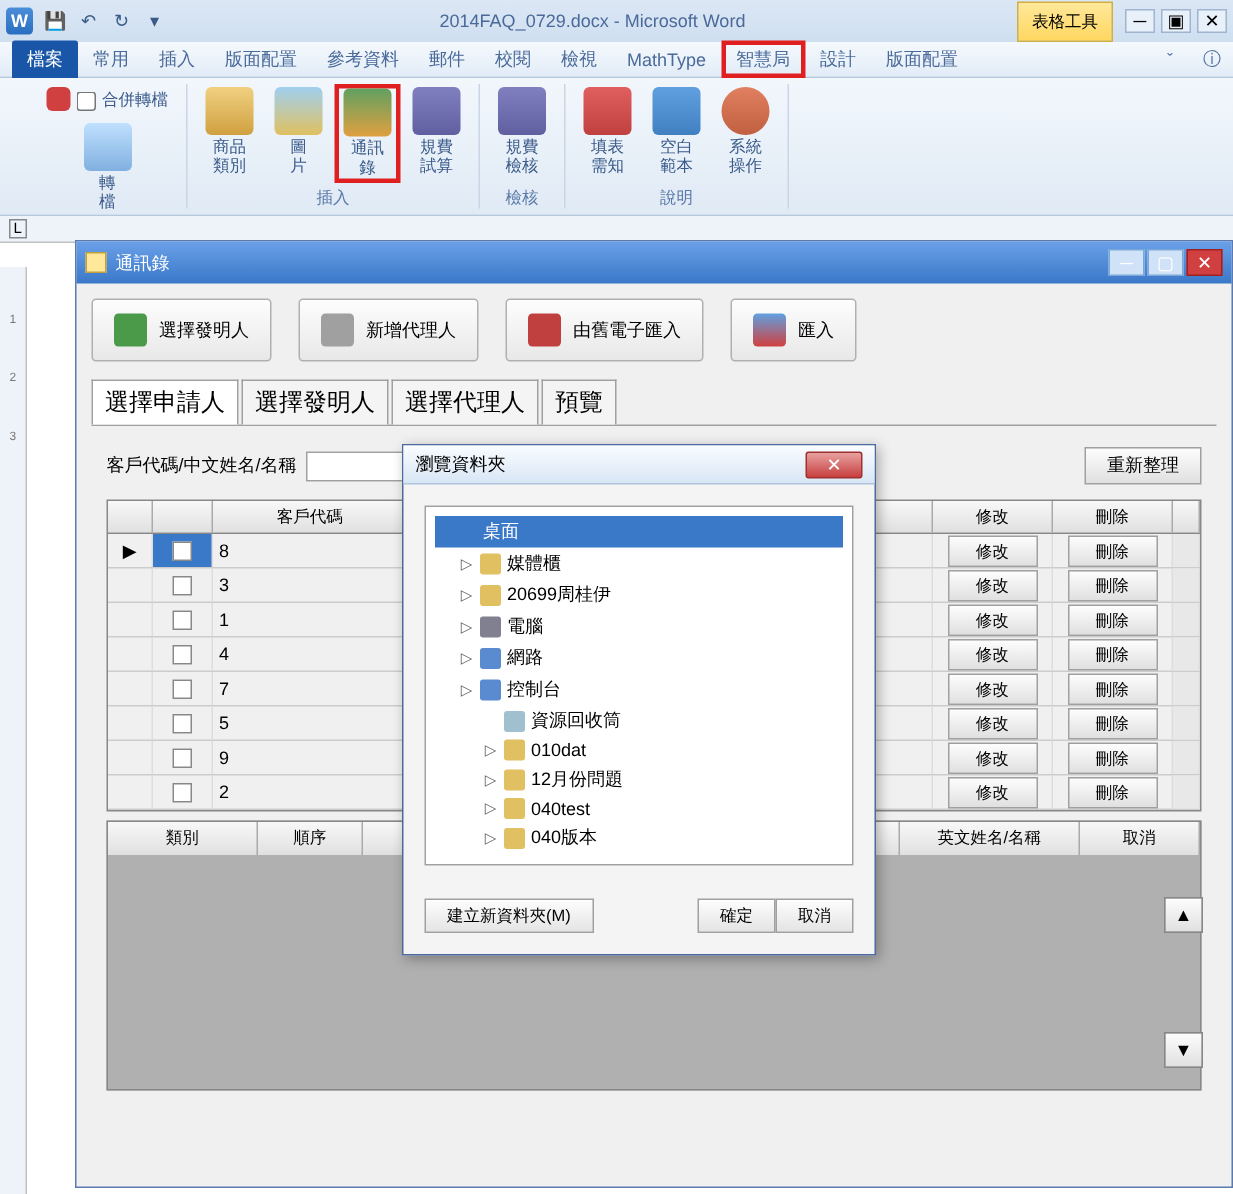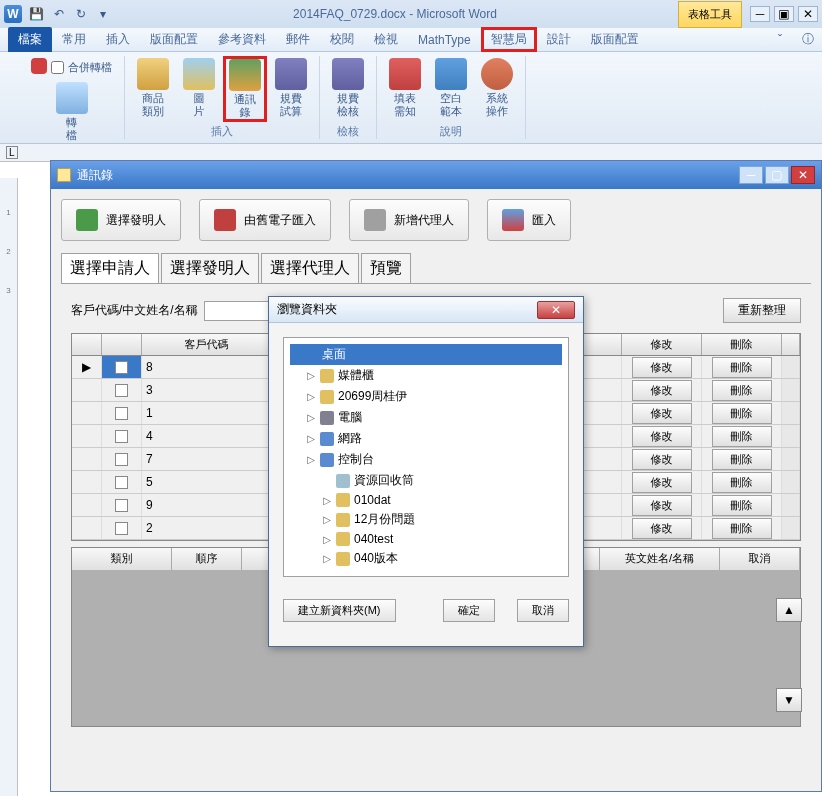--- a/index.html
+++ b/index.html
@@ -62,21 +62,21 @@
 .arrowbtn{position:absolute;right:-2px;width:26px;height:24px;border:1px solid #888;background:linear-gradient(#fdfdfd,#e0e0e0);display:flex;align-items:center;justify-content:center}
 
 .browse{position:absolute;left:268px;top:296px;width:316px;background:#f4f4f4;border:1px solid #4a6aa0;box-shadow:2px 2px 8px rgba(0,0,0,.3)}
 .browse-title{height:26px;background:linear-gradient(#fafcff,#d8e6f5);display:flex;align-items:center;padding:0 8px;border-bottom:1px solid #b0c4de}
 .browse-title .cls{margin-left:auto;width:38px;height:18px;background:linear-gradient(#e8a0a0,#c84040);border:1px solid #a03030;color:#fff;text-align:center;border-radius:2px;line-height:16px}
 .tree{margin:14px;border:1px solid #a0a0a0;background:#fff;height:240px;padding:6px;overflow:auto}
 .tnode{display:flex;align-items:center;gap:4px;padding:2px 0}
 .tnode.sel{background:#3a78c8;color:#fff}
 .exp{width:10px;text-align:center;color:#666;font-size:10px}
 .ticon{width:14px;height:14px;border-radius:2px}
-.browse-btns{display:flex;gap:22px;padding:8px 14px 24px;}
+.browse-btns{display:flex;gap:0;padding:8px 14px 14px;}
 .bbtn{border:1px solid #a0a0a0;background:linear-gradient(#fdfdfd,#e4e4e4);padding:3px 14px;font-size:11px}
 .vruler{position:absolute;left:0;top:178px;width:18px;bottom:0;background:#eef3f9;border-right:1px solid #c0c0c0}
 .vruler span{display:block;font-size:8px;text-align:center;margin-top:30px;color:#777}
 </style>
 </head>
 <body>
 
 <div class="titlebar">
   <div class="wicon">W</div>
   <div class="qat">
@@ -203,26 +203,26 @@
       <span class="cls">✕</span>
     </div>
   </div>
   <div class="dlg-body">
     <div class="bigbtns">
       <div class="bigbtn">
           <span class="bicon" style="background:#4a9a4a"></span>
           <span>選擇發明人</span>
         </div>
       <div class="bigbtn">
+          <span class="bicon" style="background:#a0a0a0"></span>
+          <span>新增代理人</span>
+        </div>
+      <div class="bigbtn">
           <span class="bicon" style="background:#c04040"></span>
           <span>由舊電子匯入</span>
-        </div>
-      <div class="bigbtn">
-          <span class="bicon" style="background:#a0a0a0"></span>
-          <span>新增代理人</span>
         </div>
       <div class="bigbtn">
           <span class="bicon" style="background:linear-gradient(#60a0e0,#d04040)"></span>
           <span>匯入</span>
         </div>
     </div>
     <div class="tabstrip">
       <div class="tab active">選擇申請人</div>
       <div class="tab">選擇發明人</div>
       <div class="tab">選擇代理人</div>

